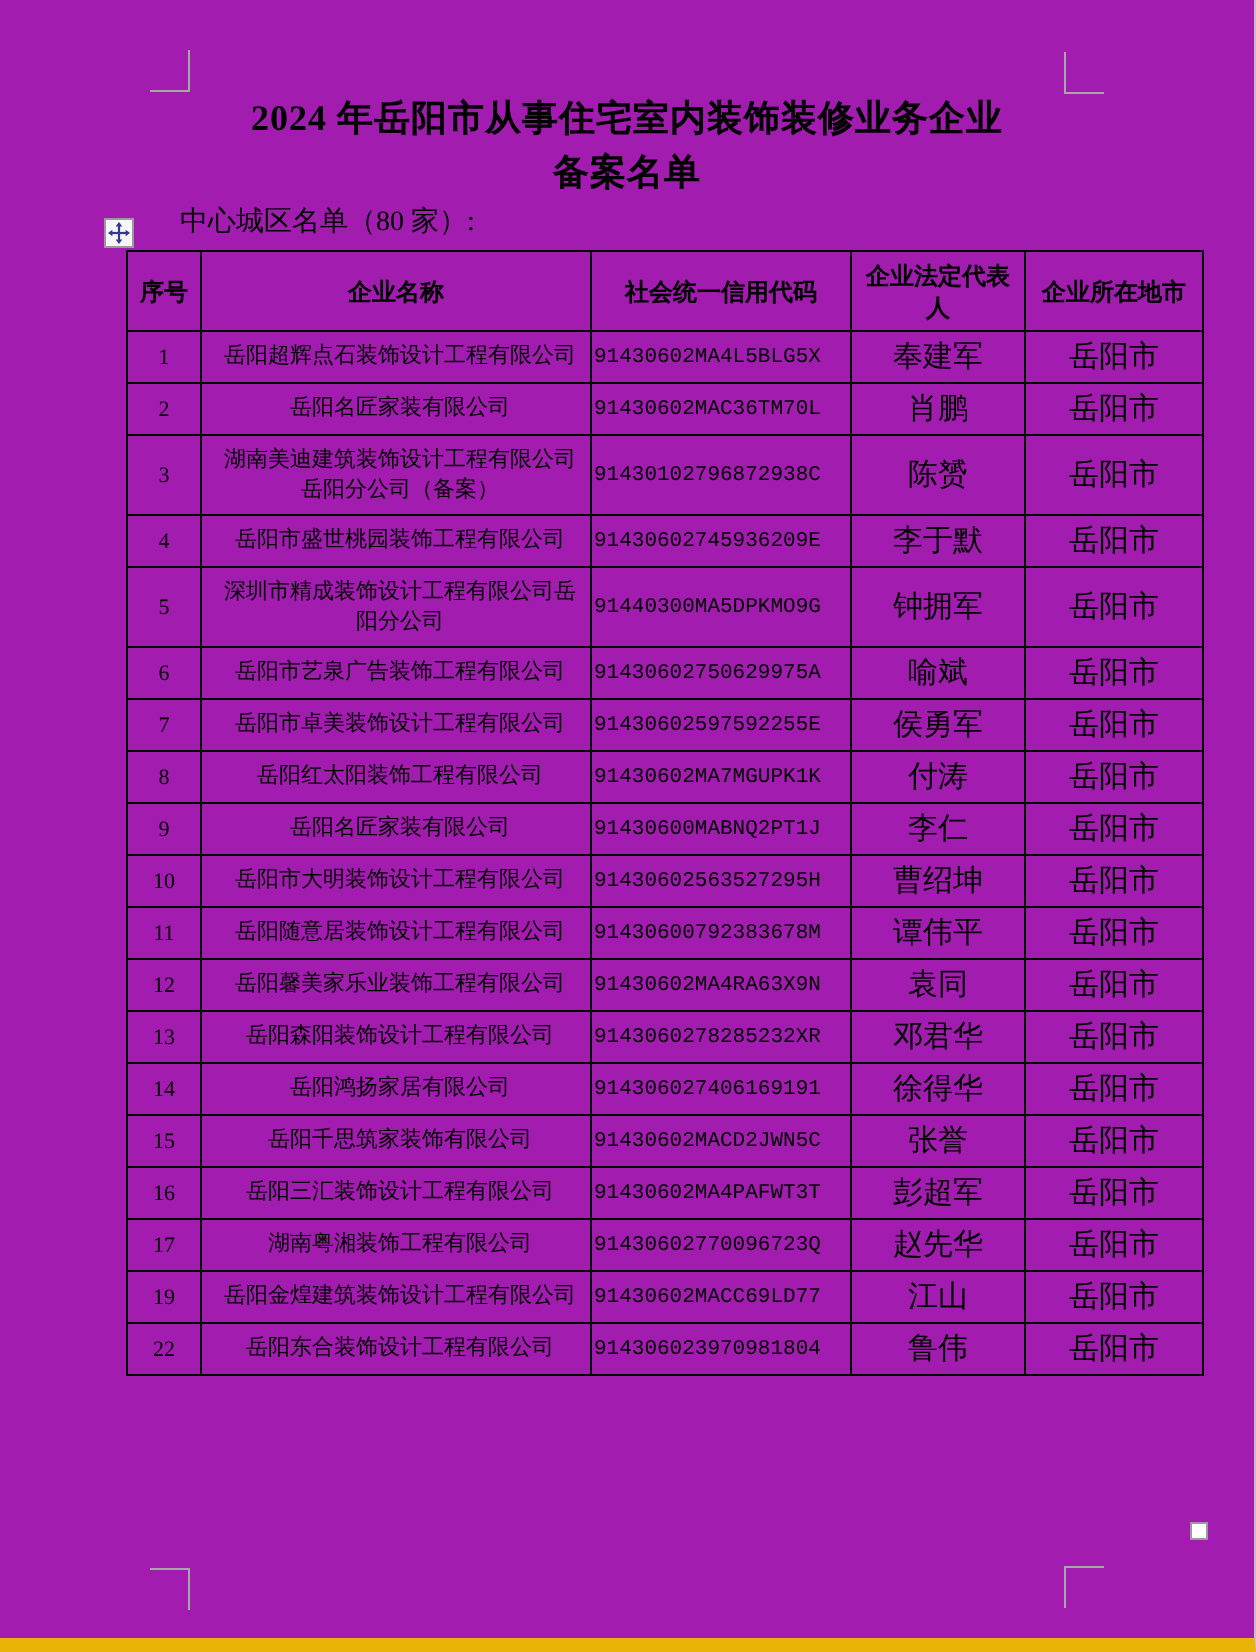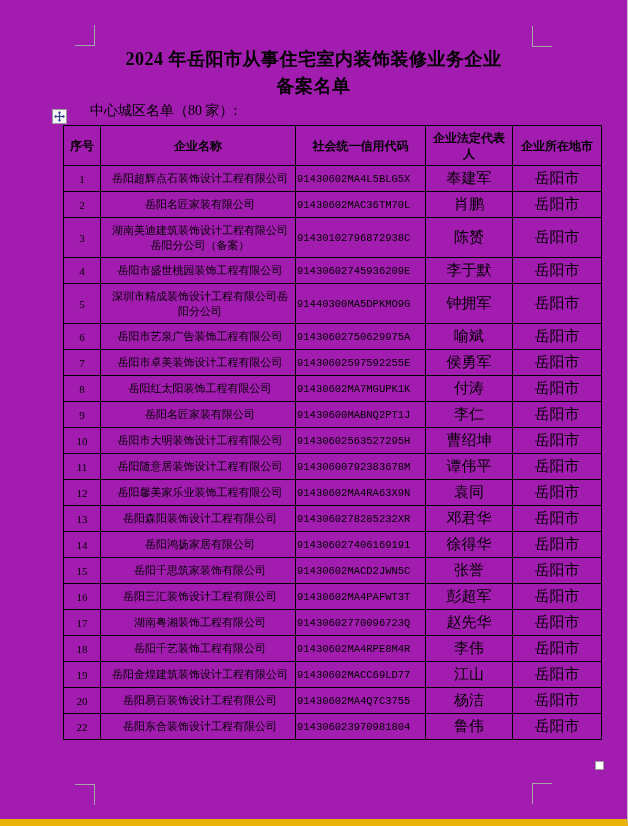--- a/index.html
+++ b/index.html
@@ -233,41 +233,27 @@
           <td class="c4">岳阳市</td>
         </tr>
         <tr>
           <td class="c0">17</td>
           <td class="c1">湖南粤湘装饰工程有限公司</td>
           <td class="c2">91430602770096723Q</td>
           <td class="c3">赵先华</td>
           <td class="c4">岳阳市</td>
         </tr>
         <tr>
-          <td class="c0">18</td>
-          <td class="c1">岳阳千艺装饰工程有限公司</td>
-          <td class="c2">91430602MA4RPE8M4R</td>
-          <td class="c3">李伟</td>
-          <td class="c4">岳阳市</td>
-        </tr>
-        <tr>
           <td class="c0">19</td>
           <td class="c1">岳阳金煌建筑装饰设计工程有限公司</td>
           <td class="c2">91430602MACC69LD77</td>
           <td class="c3">江山</td>
           <td class="c4">岳阳市</td>
         </tr>
         <tr>
-          <td class="c0">20</td>
-          <td class="c1">岳阳易百装饰设计工程有限公司</td>
-          <td class="c2">91430602MA4Q7C3755</td>
-          <td class="c3">杨洁</td>
-          <td class="c4">岳阳市</td>
-        </tr>
-        <tr>
           <td class="c0">22</td>
           <td class="c1">岳阳东合装饰设计工程有限公司</td>
           <td class="c2">914306023970981804</td>
           <td class="c3">鲁伟</td>
           <td class="c4">岳阳市</td>
         </tr>
       </tbody>
   </table>
 
   <div class="resize-handle"></div>

